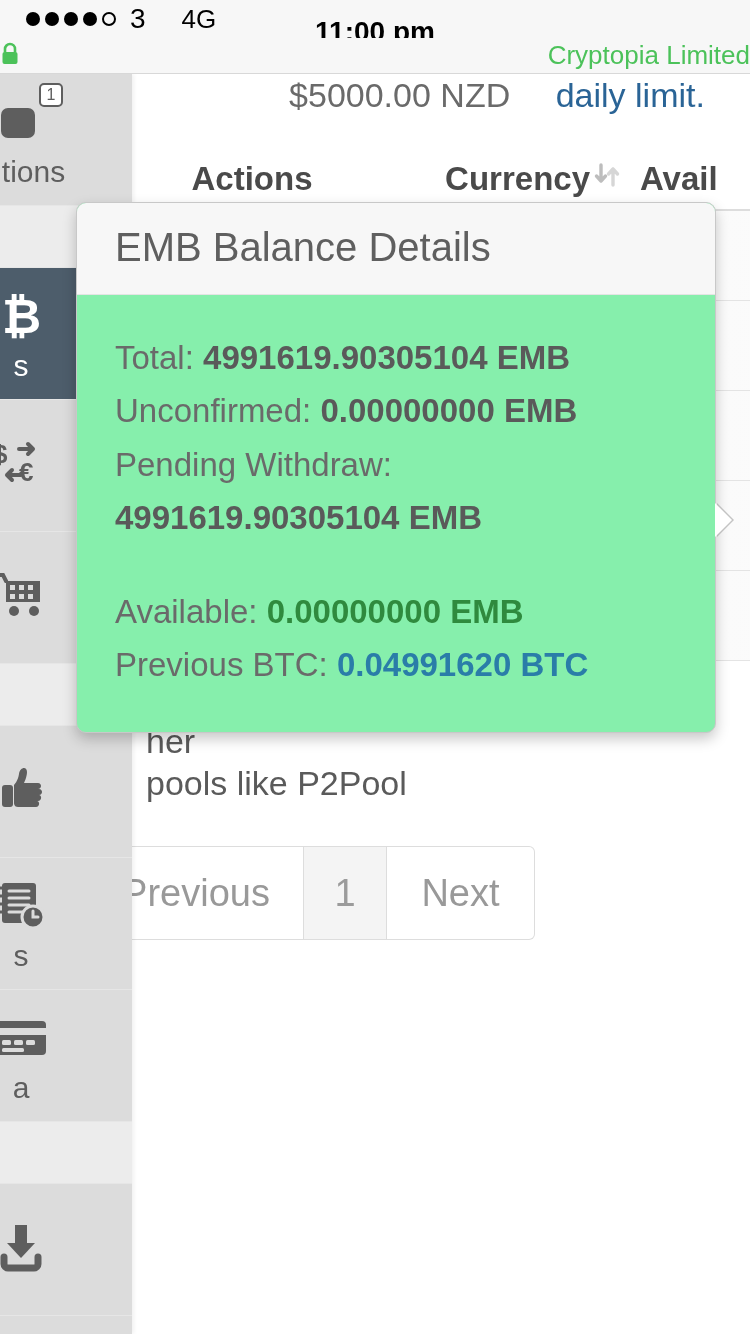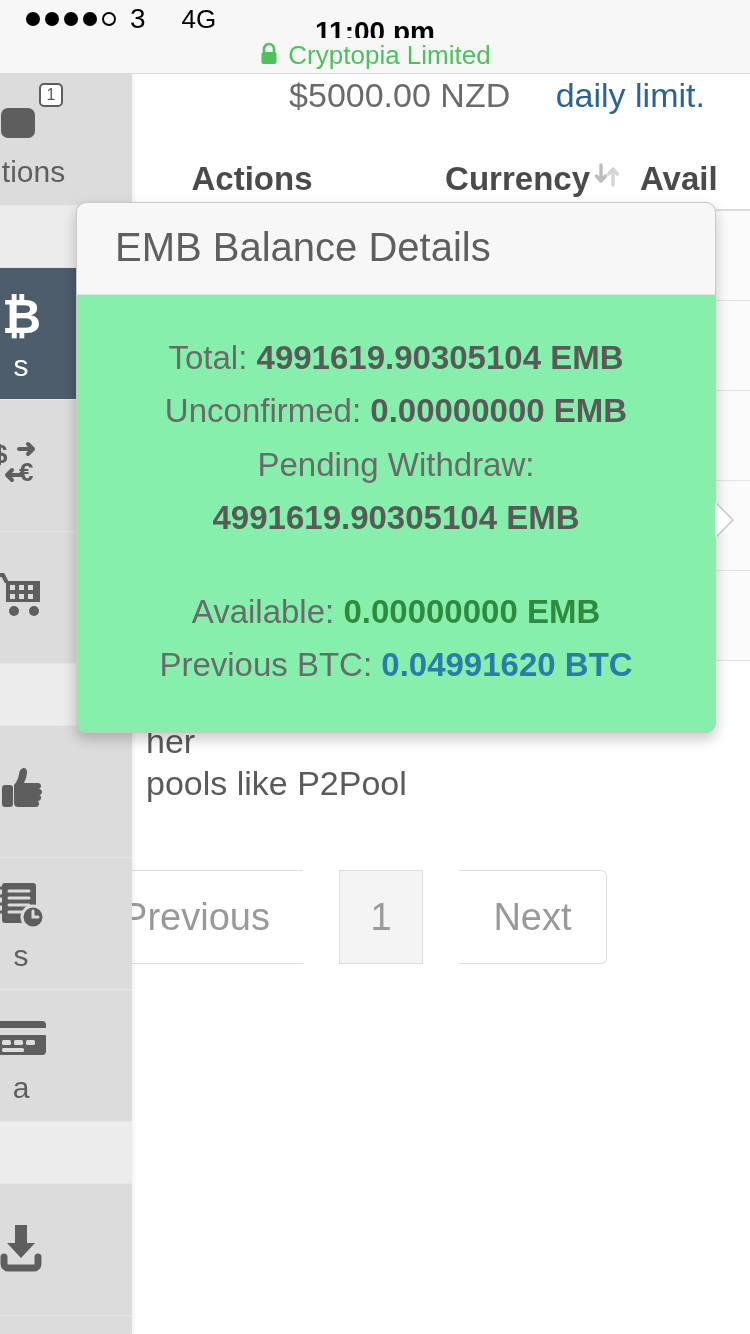--- a/index.html
+++ b/index.html
@@ -45,21 +45,21 @@
     content: ""; position: absolute; right: -7px; top: 8px;
     width: 4px; height: 9px; background: #000; border-radius: 0 2px 2px 0;
   }
   .battery-fill { height: 100%; background: #fdcb1b; border-radius: 2px; }
 
   
   .sitebar {
     position: absolute; top: 38px; left: 0;
     width: 750px; height: 36px;
     background: #f7f7f7;
-    display: flex; align-items: center; justify-content: center;
+    display: flex; align-items: center; justify-content: space-between;
     gap: 9px;
     border-bottom: 1px solid #d8d8d8;
   }
   .lock-icon { display: block; }
   .site-name { font-size: 26px; color: #4cc25a; }
 
   
   .page {
     position: absolute; top: 74px; left: 0;
     width: 750px; height: 1260px;
@@ -140,23 +140,22 @@
   .note {
     margin-top: 16px;
     padding-left: 14px;
     font-size: 34px; color: #5a5a5a;
     line-height: 1.25;
     white-space: nowrap;
   }
 
   
   .pager-wrap {
-    position: absolute; top: 796px; left: 88px;
+    position: absolute; top: 772px; left: 88px;
     display: flex;
-    gap: 36px;
   }
   .pg {
     height: 94px;
     display: flex; align-items: center; justify-content: center;
     border: 1px solid #dddddd;
     background: #ffffff;
     color: #999999;
     font-size: 38px;
   }
   .pg.prev { width: 215px; border-radius: 6px 0 0 6px; border-right: none; }
@@ -188,21 +187,20 @@
     background: #f7f7f7;
     border-bottom: 1px solid #e4e4e4;
     border-radius: 9px 9px 0 0;
     padding: 22px 0 24px 38px;
     font-size: 40px; color: #5f5f5f;
   }
   .pop-body {
     padding: 36px 38px 40px 38px;
     font-size: 33px; color: #6a6a6a;
     line-height: 1.62;
-    text-align: center;
   }
   .pop-body b { color: #5a5a5a; }
   .v-green { color: #2f8a3e; font-weight: bold; }
   .v-blue  { color: #2a7da8; font-weight: bold; }
   .gap { height: 40px; }
 </style>
 </head>
 <body>
 
 <div class="statusbar">

